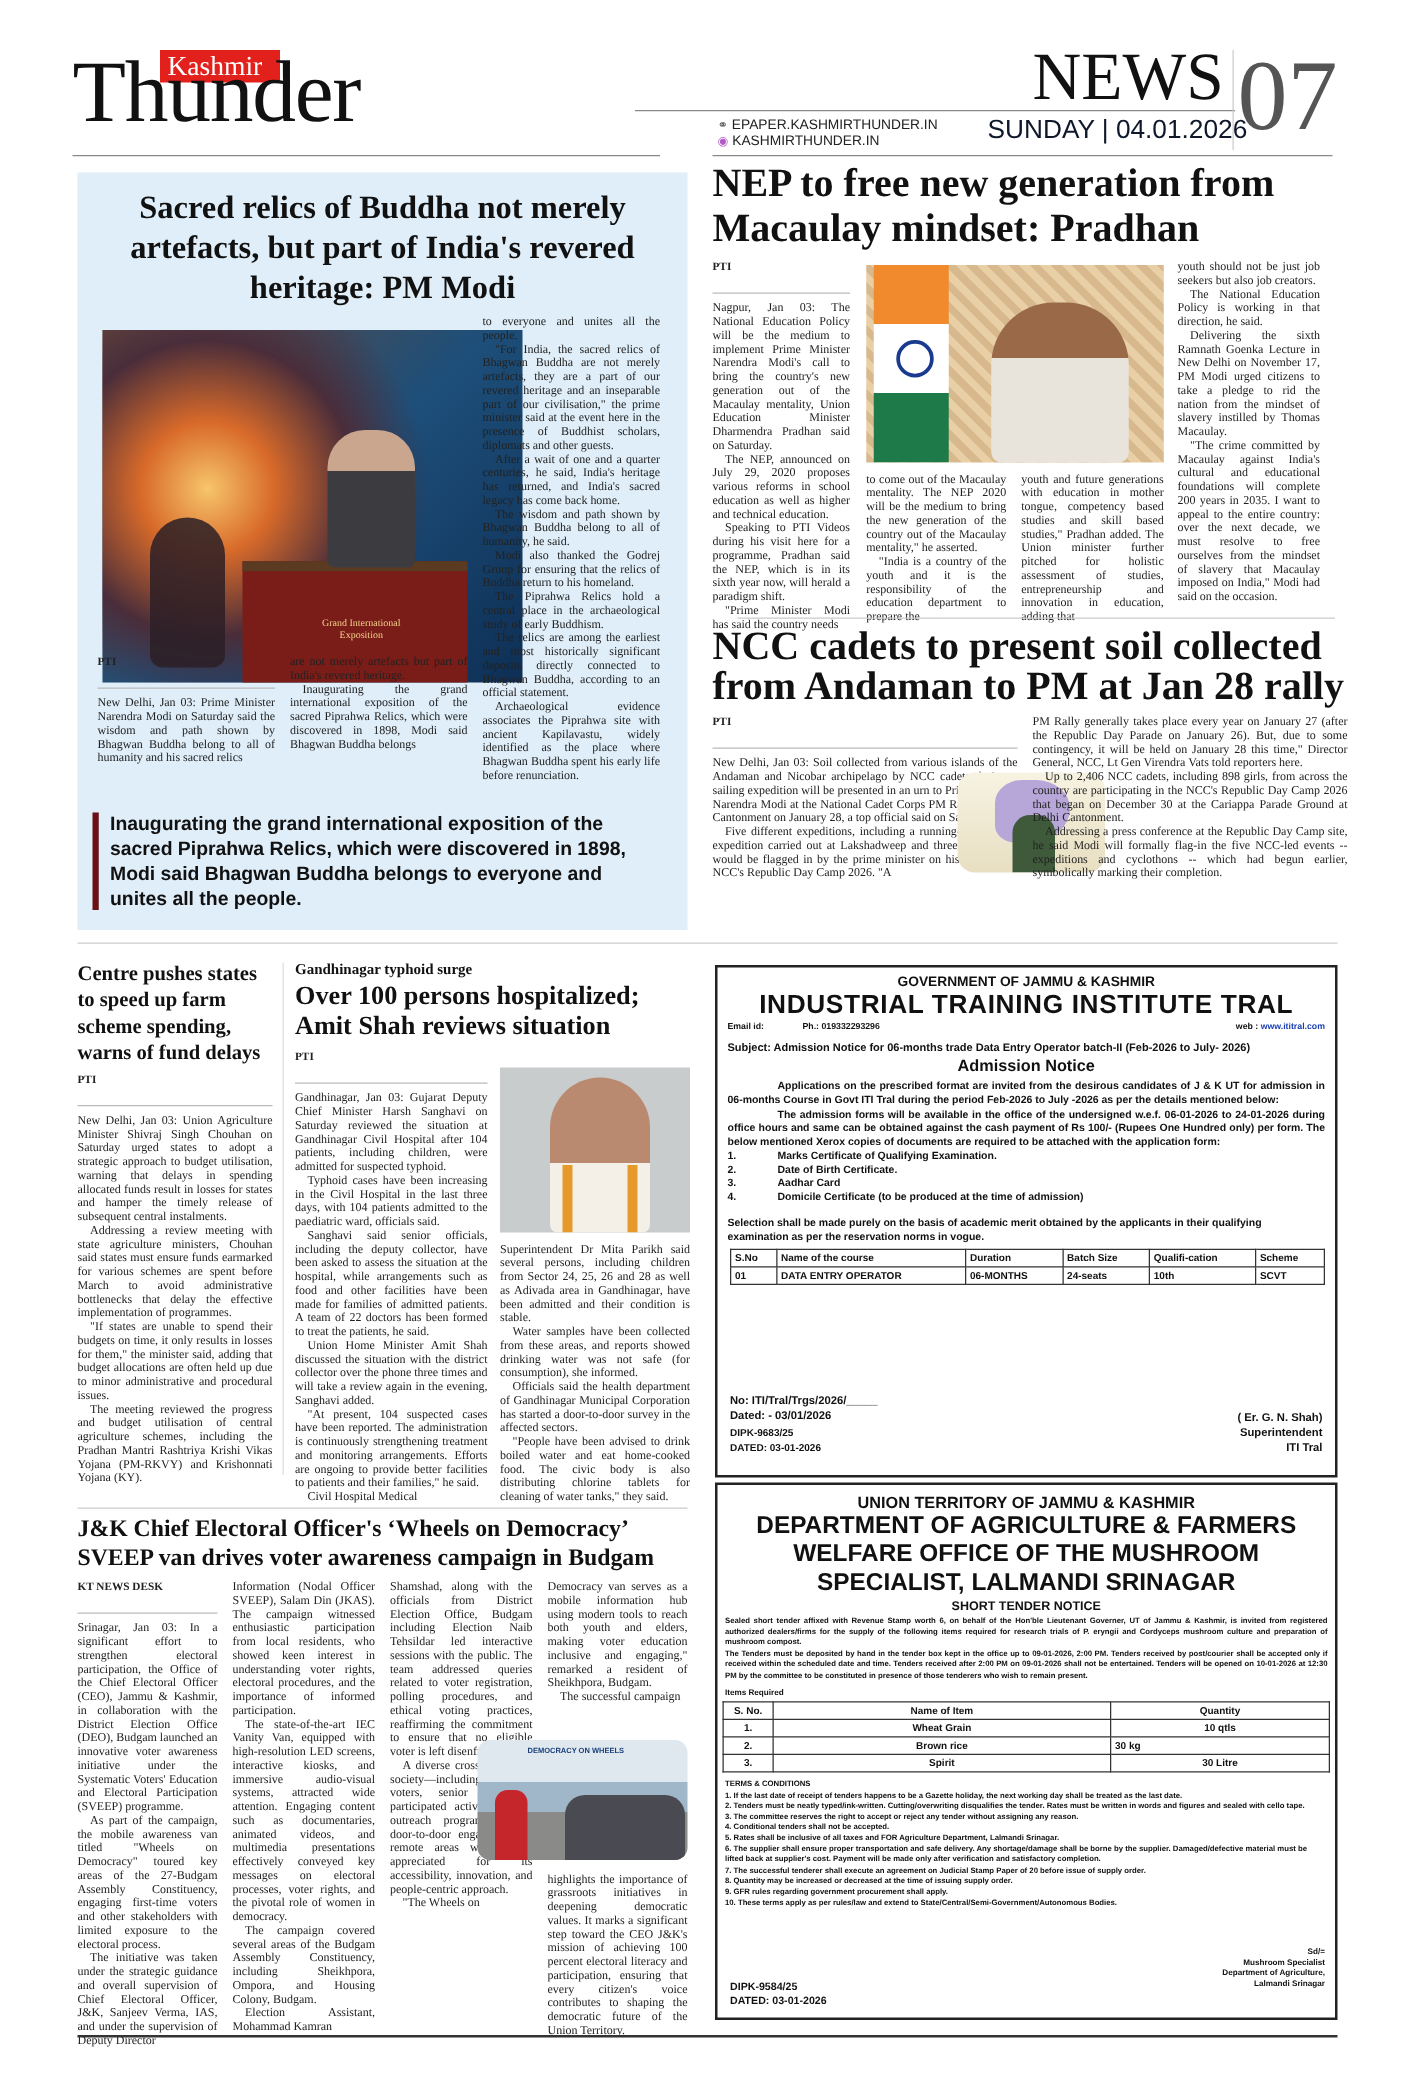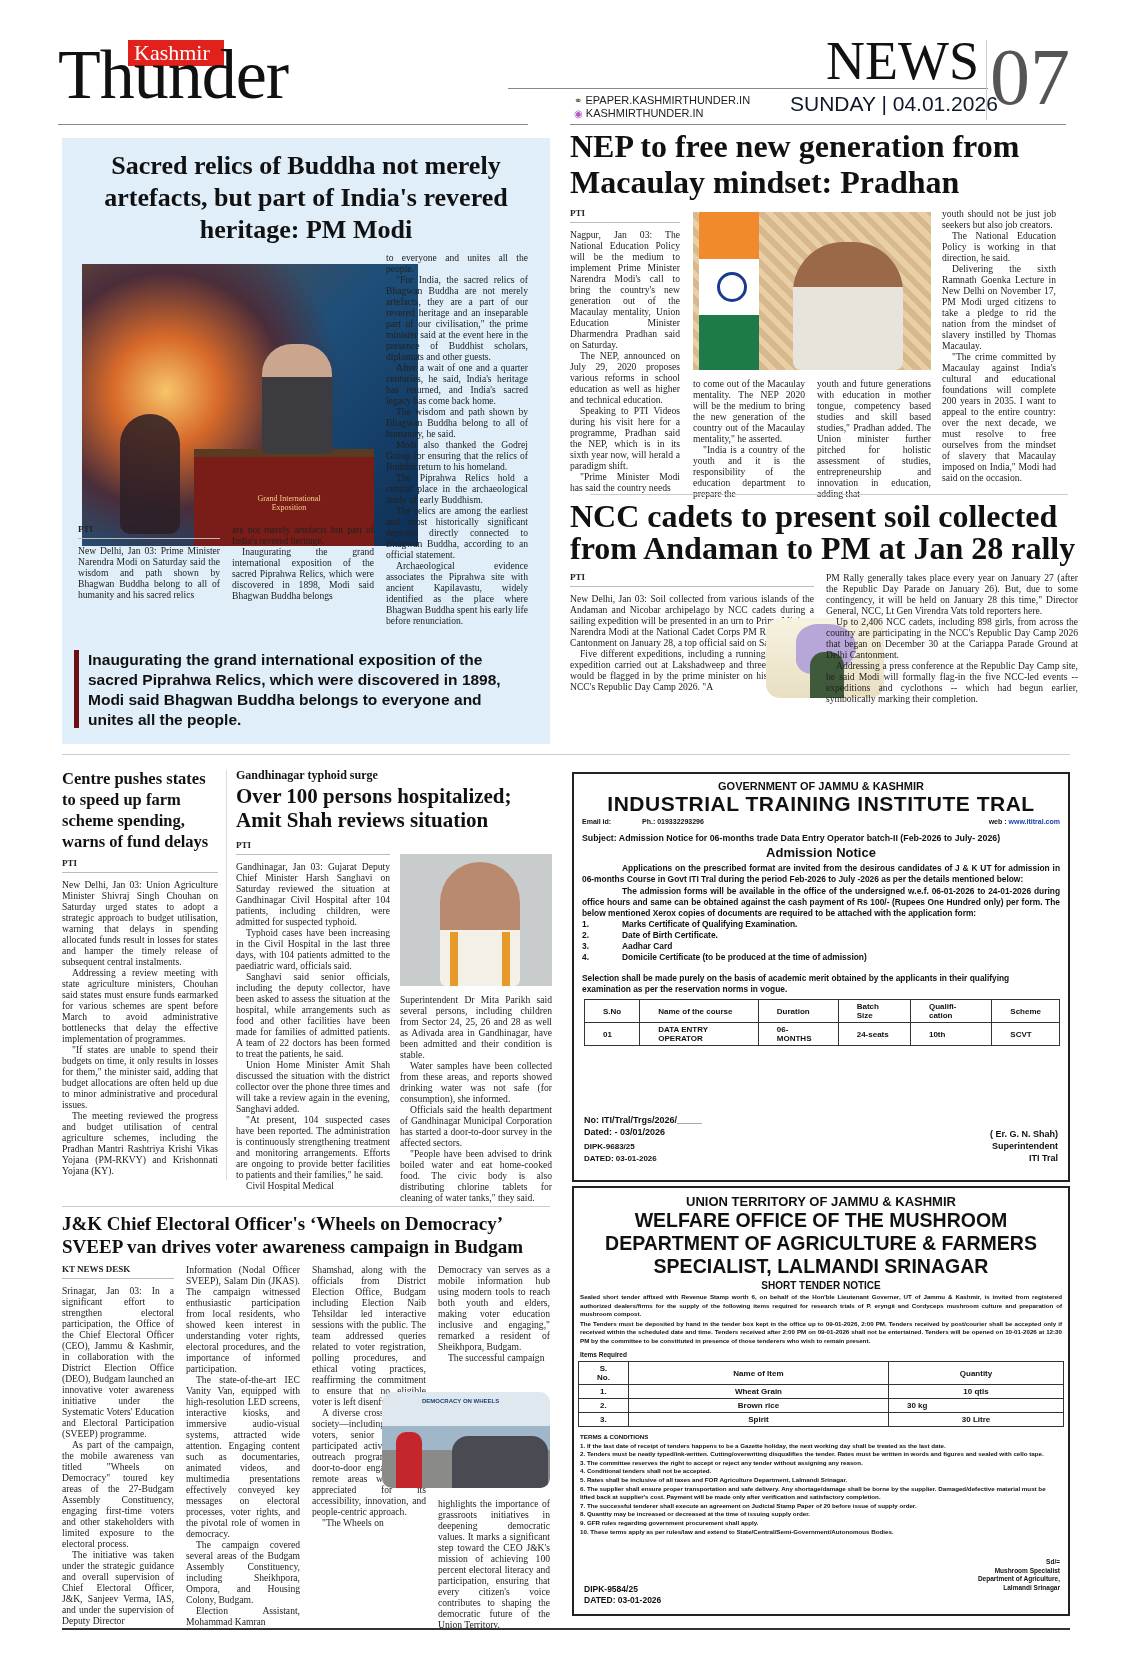--- a/index.html
+++ b/index.html
@@ -3,26 +3,26 @@
 <meta charset="utf-8">
 <style>
 *{box-sizing:border-box;margin:0;padding:0}
 body{width:1140px;height:1670px;background:#fff;font-family:"DejaVu Serif",serif;color:#222;position:relative;overflow:hidden}
 .abs{position:absolute}
 .serif{font-family:"Liberation Serif",serif}
 .sans{font-family:"Liberation Sans",sans-serif}
 .body-txt{font-family:"Liberation Serif",serif;font-size:9.6px;line-height:11px;text-align:justify;color:#222}
 .body-txt p{text-indent:10px}
 .body-txt p.first{text-indent:0}
-.byline{font-family:"Liberation Serif",serif;font-weight:bold;font-size:9px;border-bottom:1px solid #bbb;padding-bottom:3px;margin-bottom:6px}
+.byline{font-family:"Liberation Serif",serif;font-weight:bold;font-size:9px;border-bottom:1px solid #bbb;padding-bottom:15px;margin-bottom:6px}
 .hl{font-family:"Liberation Serif",serif;font-weight:bold;color:#111}
 .photo{position:absolute;overflow:hidden}
 .ad{position:absolute;border:2px solid #222;background:#fff;font-family:"Liberation Sans",sans-serif;color:#111}
 table{border-collapse:collapse}
-.ad td,.ad th{border:1px solid #333;font-size:8px;padding:2px 18px;font-weight:bold;text-align:left}
+.ad td,.ad th{border:1px solid #333;font-size:8px;padding:2px 3px;font-weight:bold;text-align:left}
 </style>
 </head>
 <body>
 
 <div class="abs" style="left:0;top:0;width:1140px;height:130px">
   <div class="abs" style="left:128px;top:40px;width:96px;height:26px;background:#e2211c;"></div>
   <span class="abs serif" style="left:134px;top:40px;font-size:22px;color:#fff;line-height:26px">Kashmir</span>
   <span class="abs serif" style="left:58px;top:38px;font-size:70px;line-height:74px;color:#111;letter-spacing:-1px">Thunder</span>
   <div class="abs" style="left:58px;top:124px;width:470px;height:1px;background:#888"></div>
 
@@ -254,22 +254,22 @@
   <div class="abs" style="right:10px;top:354px;font-size:9px;font-weight:bold;line-height:12px;text-align:right">
     <div>( Er. G. N. Shah)</div>
     <div>Superintendent</div>
     <div>ITI Tral</div>
   </div>
 </div>
 
 <div class="ad" style="left:572px;top:1186px;width:498px;height:430px">
   <div style="text-align:center;font-size:13px;font-weight:bold;margin-top:6px">UNION TERRITORY OF JAMMU &amp; KASHMIR</div>
   <div style="text-align:center;font-size:19.5px;font-weight:900;line-height:23px">
+    <div>DEPARTMENT OF AGRICULTURE &amp; FARMERS</div>
     <div>WELFARE OFFICE OF THE MUSHROOM</div>
-    <div>DEPARTMENT OF AGRICULTURE &amp; FARMERS</div>
     <div>SPECIALIST, LALMANDI SRINAGAR</div>
   </div>
   <div style="text-align:center;font-size:10px;font-weight:bold;margin-top:2px">SHORT TENDER NOTICE</div>
   <div style="font-size:6.2px;font-weight:bold;padding:2px 6px 0;line-height:8.5px;text-align:justify">Sealed short tender affixed with Revenue Stamp worth 6, on behalf of the Hon'ble Lieutenant Governer, UT of Jammu &amp; Kashmir, is invited from registered authorized dealers/firms for the supply of the following items required for research trials of P. eryngii and Cordyceps mushroom culture and preparation of mushroom compost.</div>
   <div style="font-size:6.2px;font-weight:bold;padding:1px 6px 0;line-height:8.5px;text-align:justify">The Tenders must be deposited by hand in the tender box kept in the office up to 09-01-2026, 2:00 PM. Tenders received by post/courier shall be accepted only if received within the scheduled date and time. Tenders received after 2:00 PM on 09-01-2026 shall not be entertained. Tenders will be opened on 10-01-2026 at 12:30 PM by the committee to be constituted in presence of those tenderers who wish to remain present.</div>
   <div style="font-size:6.5px;font-weight:bold;padding:6px 6px 3px">Items Required</div>
   <table style="margin:0 4px;width:486px">
     <tbody>
         <tr>
       <th style="text-align:center;width:40px">S. No.</th>

